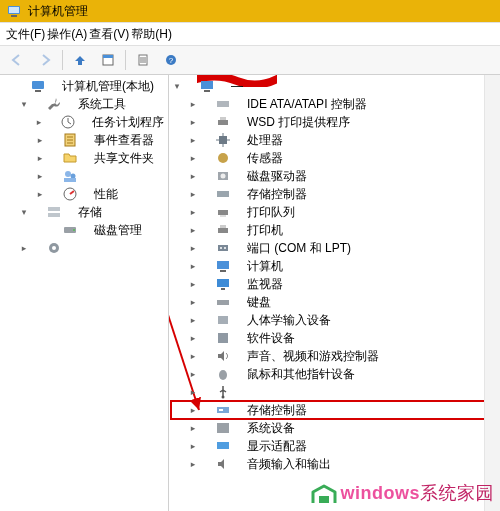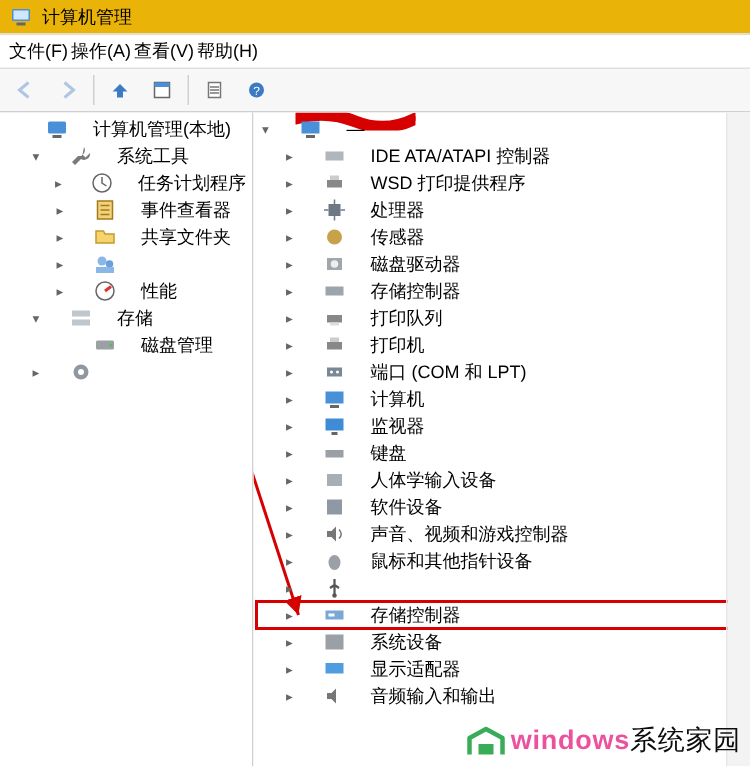--- a/index.html
+++ b/index.html
@@ -139,21 +139,21 @@
     bottom: 6px;
     display: flex;
     align-items: flex-end;
     gap: 4px;
     font-family: "Segoe UI", Arial, sans-serif;
     font-size: 18px;
     opacity: .95;
   }
   .watermark .wm-text { letter-spacing: .5px; }
   .watermark .wm-blue { color: #ec4899; font-weight: bold; }
-  .watermark .wm-grey { color: #000000; }
+  .watermark .wm-grey { color: #be185d; }
   .wm-logo {
     width: 26px; height: 22px;
   }
   
   .right-pane::after{
     content:"";
     position:absolute;
     right:0; top:0; bottom:0; width:15px;
     background:linear-gradient(#f3f3f3,#f3f3f3);
     border-left:1px solid #e5e5e5;

